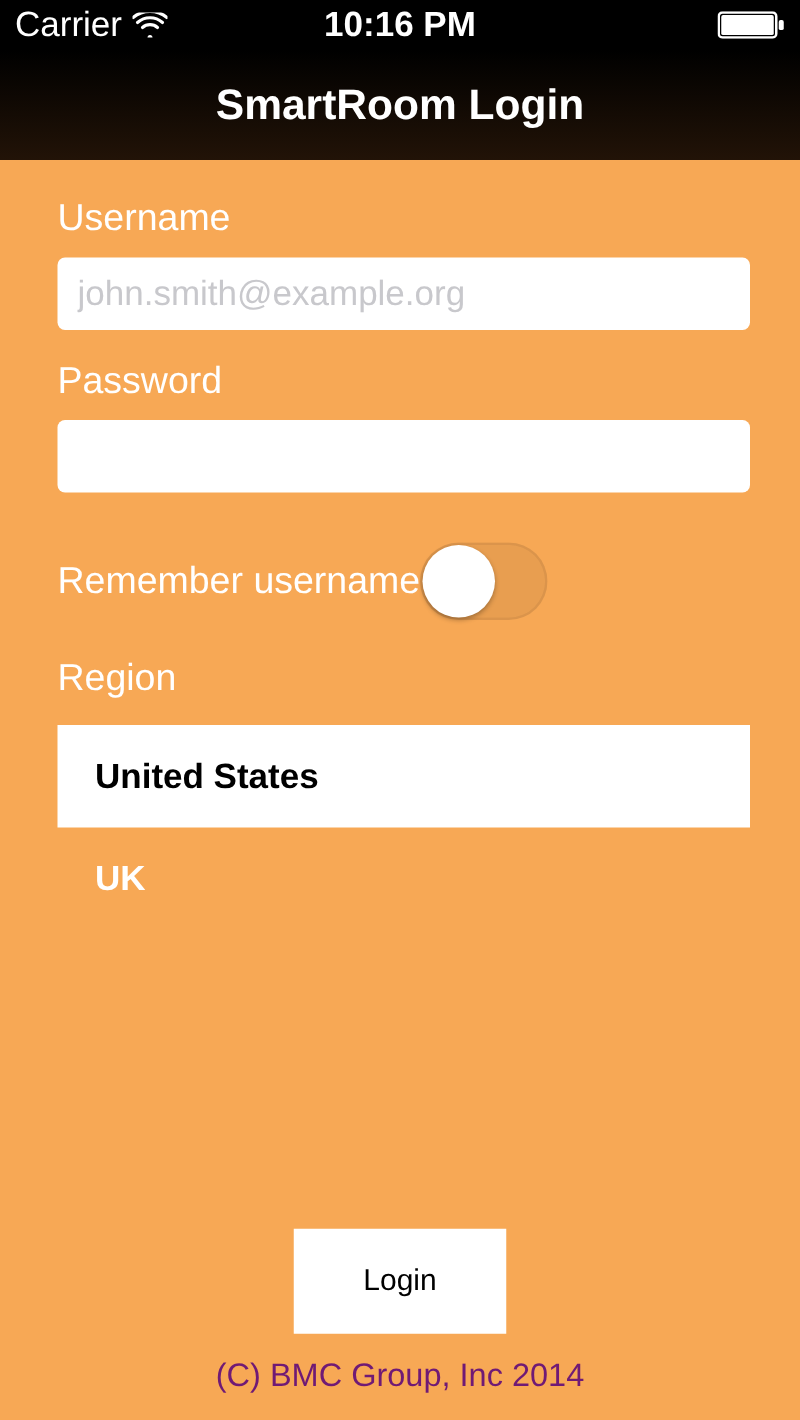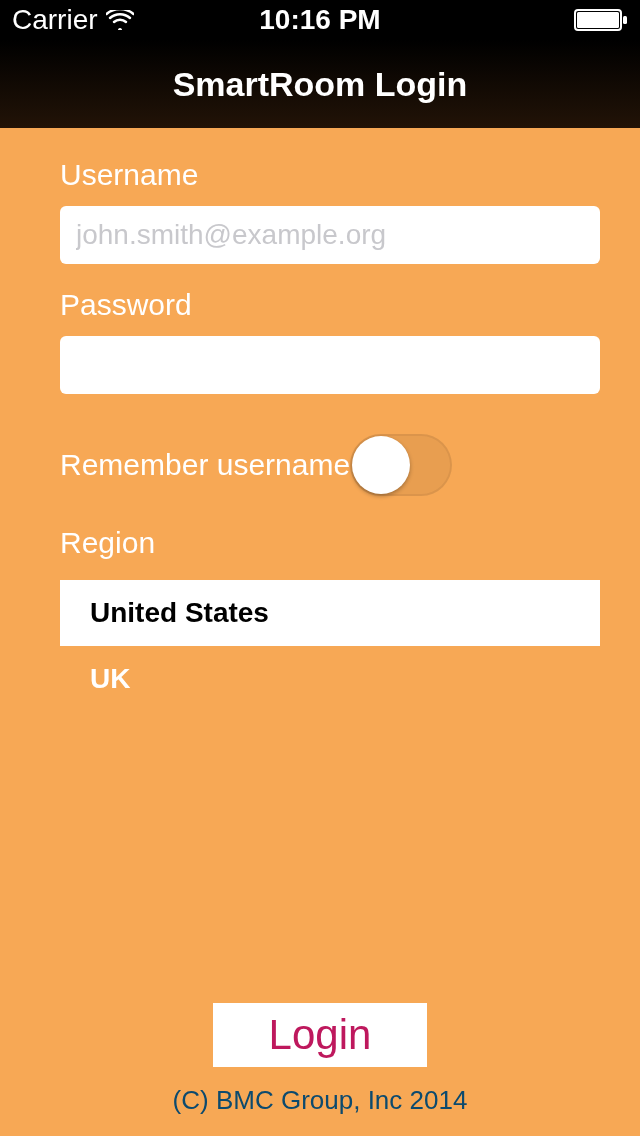--- a/index.html
+++ b/index.html
@@ -47,21 +47,21 @@
       height: 88px;
       background: linear-gradient(#000, #221307);
       color: #fff;
       display: flex;
       align-items: center;
       justify-content: center;
       font-size: 34px;
       font-weight: 600;
     }
     .content {
-      padding: 20px 40px 0 60px;
+      padding: 20px 40px 0 46px;
     }
     .label {
       color: #fff;
       font-size: 30px;
       font-weight: 300;
       margin-top: 10px;
       margin-bottom: 14px;
     }
     .text-input {
       width: 100%;
@@ -105,21 +105,21 @@
       border-radius: 50%;
       position: absolute;
       top: 0;
       left: 0;
       box-shadow: 0 2px 4px rgba(0,0,0,0.3);
     }
     .region-list {
       margin-top: 20px;
     }
     .region-item {
-      height: 66px;
+      height: 82px;
       display: flex;
       align-items: center;
       padding: 0 30px;
       font-size: 28px;
       font-weight: 600;
       cursor: pointer;
     }
     .region-item.selected {
       background: #fff;
       color: #000;
@@ -131,29 +131,29 @@
       position: absolute;
       bottom: 20px;
       left: 0;
       right: 0;
       display: flex;
       flex-direction: column;
       align-items: center;
     }
     .login-button {
       background: #fff;
-      color: #be185d;
+      color: #000000;
       border: none;
-      font-size: 42px;
-      font-weight: 300;
-      padding: 8px 56px;
+      font-size: 24px;
+      font-weight: 300;
+      padding: 28px 56px;
       cursor: pointer;
     }
     .copyright {
-      color: #0c4a6e;
+      color: #701a75;
       font-size: 26px;
       font-weight: 300;
       margin-top: 18px;
     }
   </style>
 </head>
 <body>
 
 <div class="status-bar">
   <div class="status-left">

